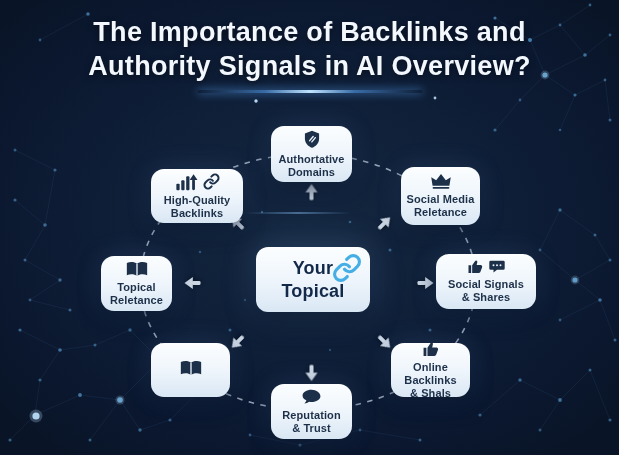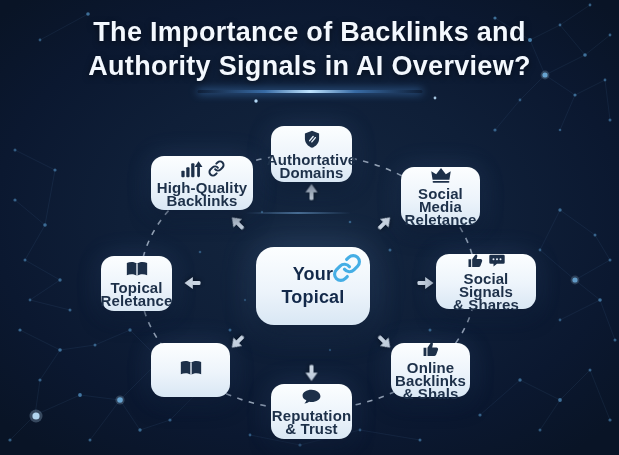--- a/index.html
+++ b/index.html
@@ -30,32 +30,32 @@
     background:linear-gradient(90deg,rgba(90,170,255,0),rgba(140,200,255,.8) 50%,rgba(90,170,255,0));
   }
 
   
   .node{
     position:absolute;display:flex;flex-direction:column;align-items:center;justify-content:center;
     background:linear-gradient(180deg,#fcfeff 0%,#edf4fb 55%,#d9e7f4 100%);
     border-radius:13px;text-align:center;color:#1d3049;
     box-shadow:0 8px 20px rgba(4,14,34,.55), 0 0 26px rgba(130,185,255,.17);
   }
-  .node .lbl{font-size:15px;font-weight:700;line-height:13px;letter-spacing:.1px;}
+  .node .lbl{font-size:11px;font-weight:700;line-height:13px;letter-spacing:.1px;}
   .node .icon-row{display:flex;align-items:center;gap:4px;margin-bottom:3px;}
   .node-top{left:271px;top:126px;width:81px;height:56px}
   .node-topright{left:401px;top:167px;width:79px;height:58px}
   .node-right{left:436px;top:254px;width:100px;height:55px}
   .node-bottomright{left:391px;top:343px;width:79px;height:54px}
   .node-bottom{left:271px;top:384px;width:81px;height:55px}
   .node-bottomleft{left:151px;top:343px;width:79px;height:54px}
   .node-left{left:101px;top:256px;width:71px;height:55px}
-  .node-topleft{left:151px;top:156px;width:102px;height:54px}
+  .node-topleft{left:151px;top:169px;width:92px;height:54px}
   .node-center{
-    left:256px;top:247px;width:114px;height:78px;border-radius:18px;
+    left:256px;top:247px;width:114px;height:65px;border-radius:12px;
     box-shadow:0 10px 26px rgba(4,14,34,.6), 0 0 34px rgba(140,195,255,.28);
   }
   .node-center .lbl{font-size:18px;line-height:23px;color:#13294a;letter-spacing:.2px;}
   .center-link{position:absolute;top:6px;right:8px;}
 
   
   .arrow{position:absolute;width:17px;height:14px;filter:drop-shadow(0 1px 2px rgba(0,0,0,.4));}
   .a-up{left:303px;top:185px;transform:rotate(-90deg)}
   .a-upright{left:376px;top:216px;transform:rotate(-45deg)}
   .a-right{left:417px;top:276px}

